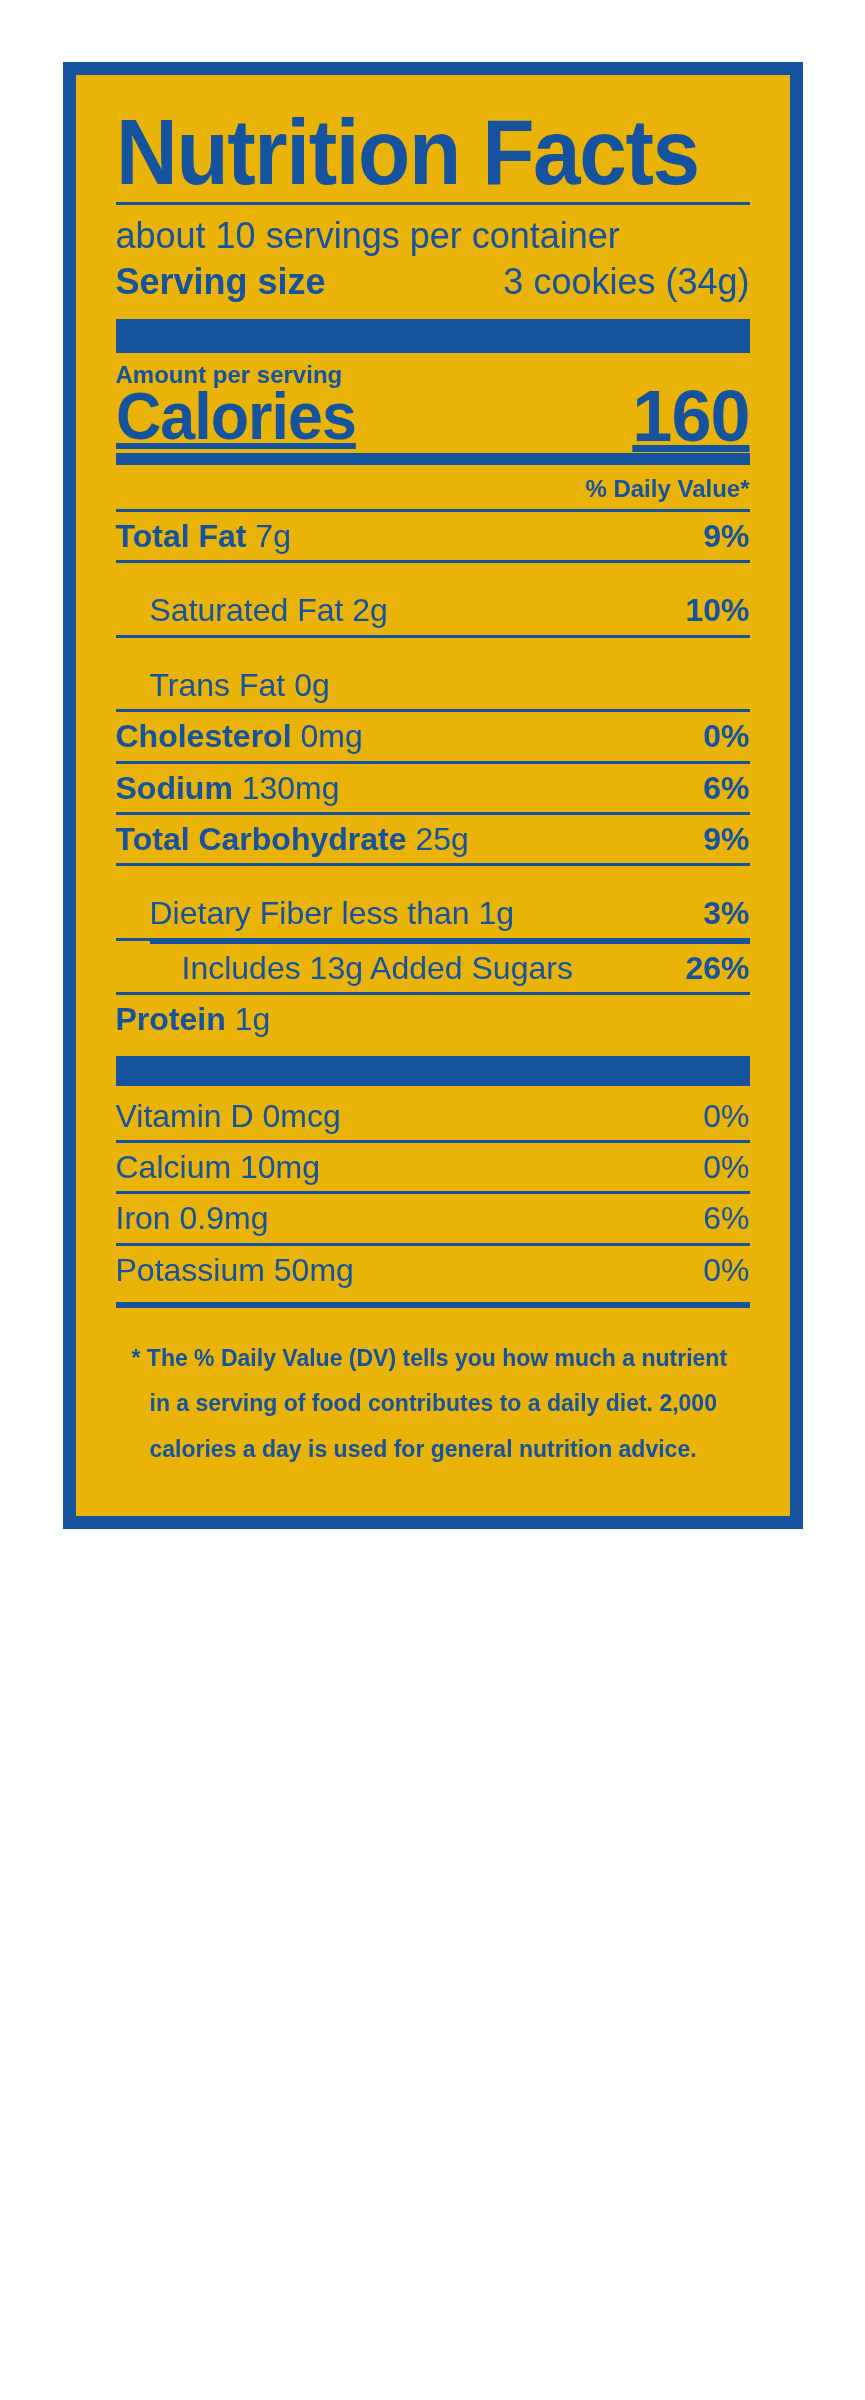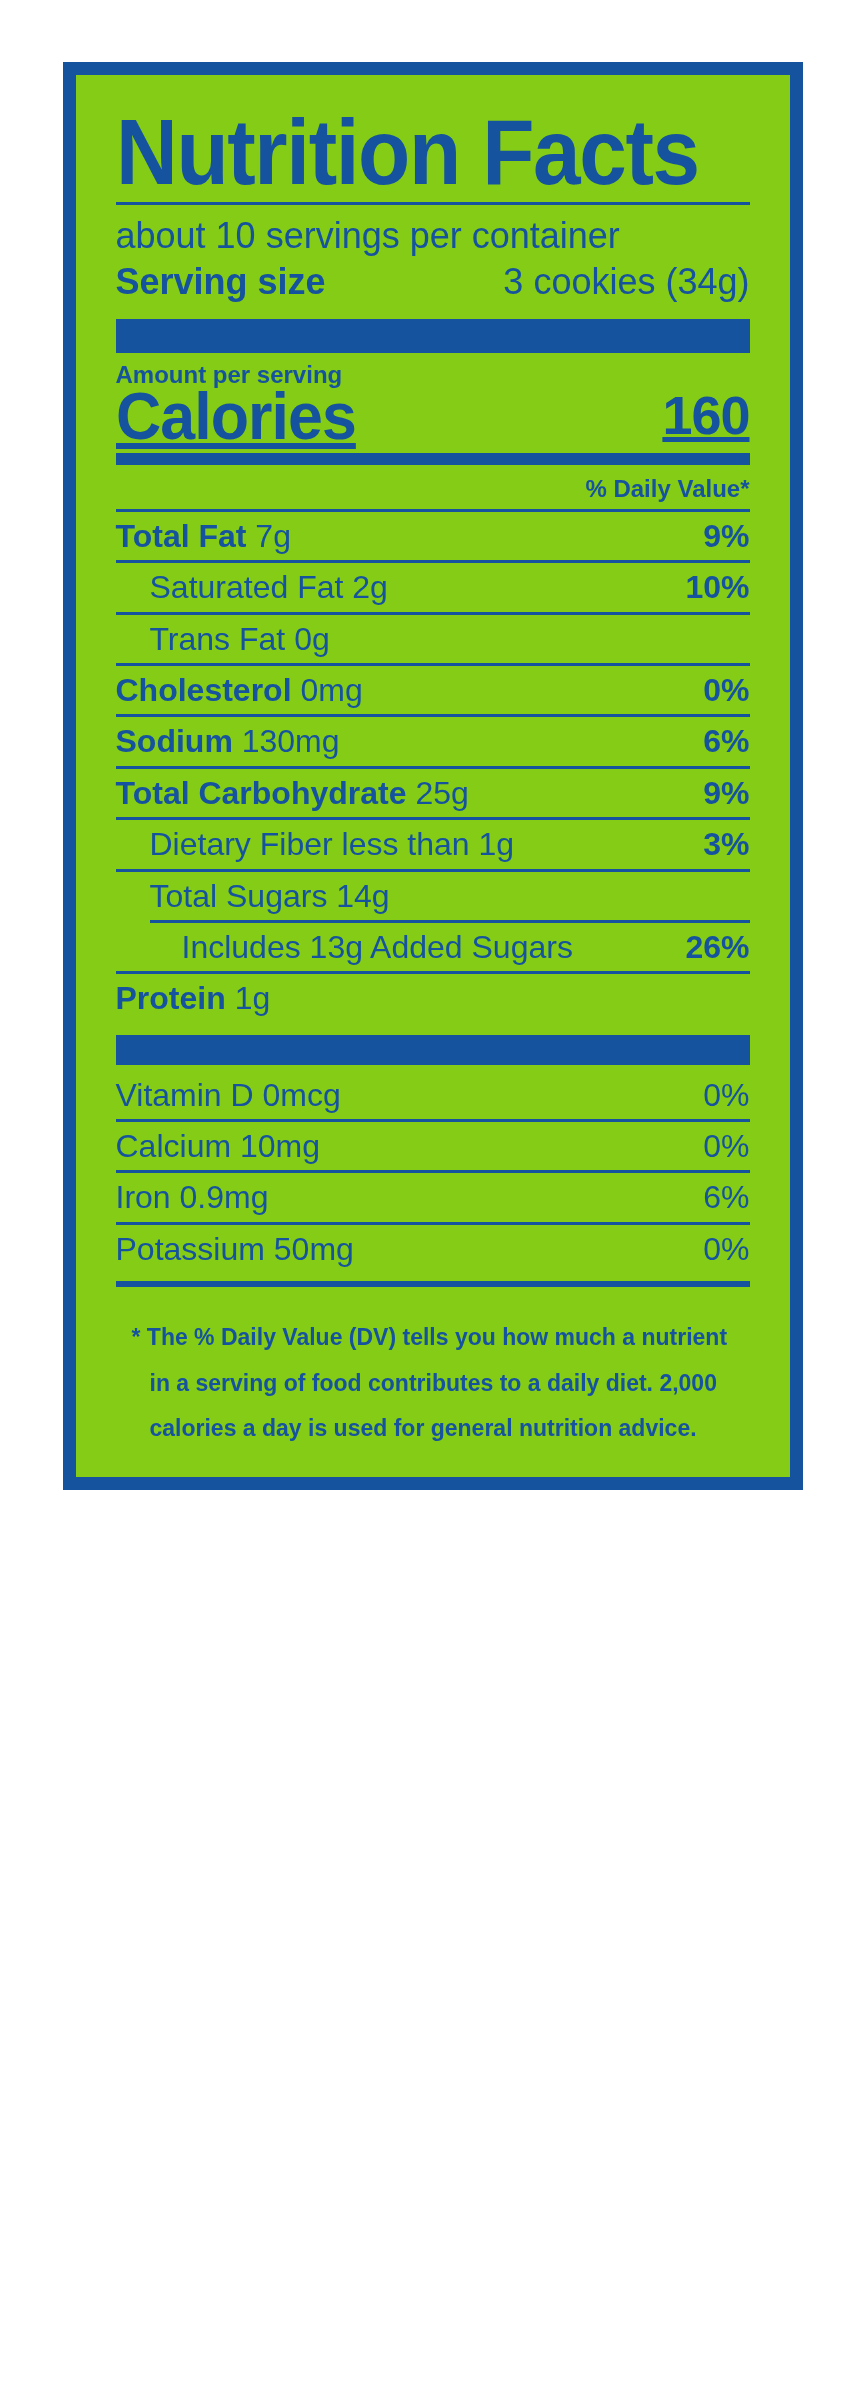--- a/index.html
+++ b/index.html
@@ -23,22 +23,22 @@
     align-items: flex-start;
     justify-content: center;
     padding-top: 62px;
   }
 
   
   .label-frame {
     width: 740px;
     box-sizing: border-box;
     border: 13px solid #15539e;
-    background: #84cc16;
-    padding: 22px 22px 4px 22px;
+    background: #eab308;
+    padding: 22px 22px 22px 22px;
   }
 
   .label-inner {
     box-sizing: border-box;
     padding: 6px 18px 14px 18px;
   }
 
   
   .nf-title {
     font-family: "Liberation Sans Narrow", "Liberation Sans", sans-serif;
@@ -114,41 +114,41 @@
   }
   .cal-label {
     font-size: 66px;
     font-weight: bold;
     letter-spacing: -1px;
     line-height: 1;
     transform: scaleX(0.95);
     transform-origin: left bottom;
   }
   .cal-value {
-    font-size: 54px;
+    font-size: 72px;
     font-weight: bold;
     line-height: 0.92;
     letter-spacing: -1px;
   }
 
   .dv-header {
     text-align: right;
     font-size: 24px;
     font-weight: bold;
     padding: 6px 0 6px 0;
   }
 
   .nutrient {
     font-size: 32px;
     line-height: 1.2;
   }
   .nutrient .left b { font-weight: bold; }
   .nutrient .right { font-size: 32px; }
 
-  .indent1 { padding-left: 34px; }
+  .indent1 { padding-left: 34px; margin-top: 23px; }
   .indent2 { padding-left: 66px; }
 
   .italic { }
 
   .sep { border-bottom: 3px solid #15539e; }
   .sep-short {
     border-bottom: 3px solid #15539e;
     margin-left: 34px;
   }
 
@@ -230,24 +230,20 @@
         <span class="right">9%</span>
       </div>
       <div class="sep"></div>
 
       <div class="row nutrient indent1">
         <span class="left"><span>Dietary Fiber</span> <span>less than 1g</span></span>
         <span class="right">3%</span>
       </div>
       <div class="sep"></div>
 
-      <div class="row nutrient indent1">
-        <span class="left"><span>Total Sugars</span> <span>14g</span></span>
-        <span class="right"></span>
-      </div>
       <div class="sep-short"></div>
 
       <div class="row nutrient indent2">
         <span class="left">Includes 13g Added Sugars</span>
         <span class="right">26%</span>
       </div>
       <div class="sep"></div>
 
       <div class="row nutrient">
         <span class="left"><b>Protein</b> <span>1g</span></span>

